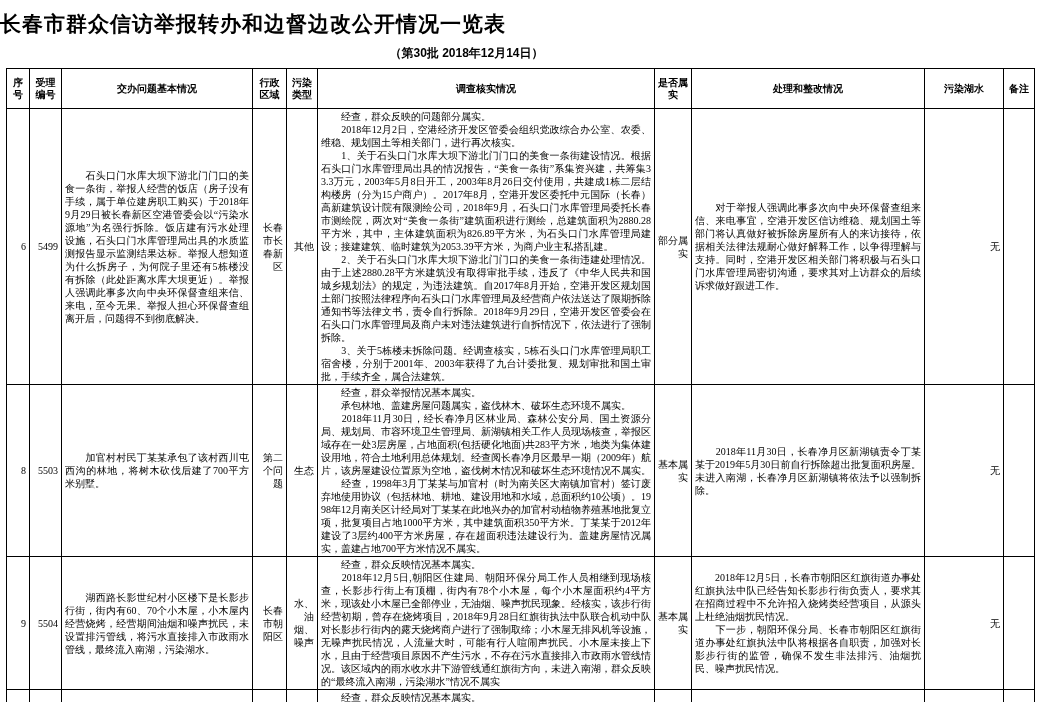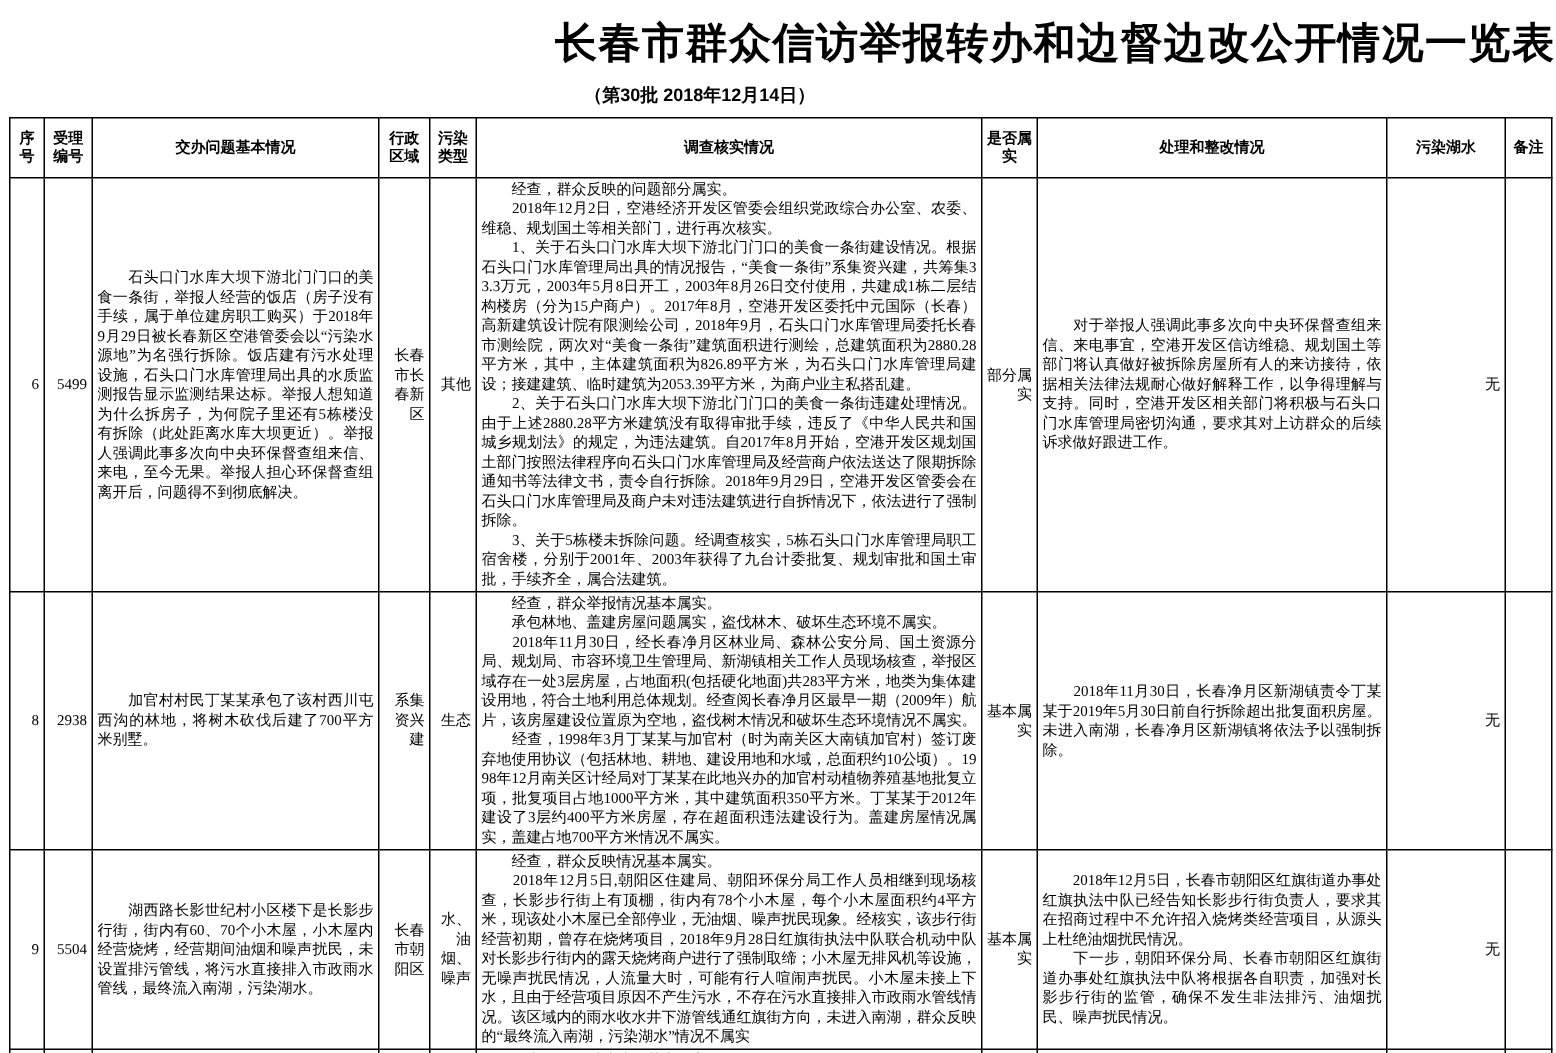--- a/index.html
+++ b/index.html
@@ -13,22 +13,22 @@
     color: #000;
   }
   .page {
     position: relative;
     width: 1037px;
     height: 702px;
     background: #fff;
   }
   .doc-title {
     margin: 10px 0 0 0;
-    text-align: right;
-    font-size: 28px;
+    text-align: left;
+    font-size: 21px;
     font-weight: bold;
     letter-spacing: 1px;
     font-family: "Liberation Sans", "DejaVu Sans", sans-serif;
   }
   .doc-subtitle {
     margin: 7px 0 6px 0;
     text-align: center;
     font-size: 12px;
     font-weight: bold;
     transform: translateX(-52px);
@@ -115,23 +115,23 @@
 　　1、关于石头口门水库大坝下游北门门口的美食一条街建设情况。根据石头口门水库管理局出具的情况报告，“美食一条街”系集资兴建，共筹集33.3万元，2003年5月8日开工，2003年8月26日交付使用，共建成1栋二层结构楼房（分为15户商户）。2017年8月，空港开发区委托中元国际（长春）高新建筑设计院有限测绘公司，2018年9月，石头口门水库管理局委托长春市测绘院，两次对“美食一条街”建筑面积进行测绘，总建筑面积为2880.28平方米，其中，主体建筑面积为826.89平方米，为石头口门水库管理局建设；接建建筑、临时建筑为2053.39平方米，为商户业主私搭乱建。
 　　2、关于石头口门水库大坝下游北门门口的美食一条街违建处理情况。由于上述2880.28平方米建筑没有取得审批手续，违反了《中华人民共和国城乡规划法》的规定，为违法建筑。自2017年8月开始，空港开发区规划国土部门按照法律程序向石头口门水库管理局及经营商户依法送达了限期拆除通知书等法律文书，责令自行拆除。2018年9月29日，空港开发区管委会在石头口门水库管理局及商户未对违法建筑进行自拆情况下，依法进行了强制拆除。
 　　3、关于5栋楼未拆除问题。经调查核实，5栋石头口门水库管理局职工宿舍楼，分别于2001年、2003年获得了九台计委批复、规划审批和国土审批，手续齐全，属合法建筑。</td>
         <td class="c">部分属实</td>
         <td class="t">　　对于举报人强调此事多次向中央环保督查组来信、来电事宜，空港开发区信访维稳、规划国土等部门将认真做好被拆除房屋所有人的来访接待，依据相关法律法规耐心做好解释工作，以争得理解与支持。同时，空港开发区相关部门将积极与石头口门水库管理局密切沟通，要求其对上访群众的后续诉求做好跟进工作。</td>
         <td class="c">无</td>
         <td class="c"></td>
       </tr>
       <tr class="row-b">
         <td class="c">8</td>
-        <td class="c">2938</td>
+        <td class="c">5503</td>
         <td class="t">　　加官村村民丁某某承包了该村西川屯西沟的林地，将树木砍伐后建了700平方米别墅。</td>
-        <td class="c">系集资兴建</td>
+        <td class="c">第二个问题</td>
         <td class="c">生态</td>
         <td class="t">　　经查，群众举报情况基本属实。
 　　承包林地、盖建房屋问题属实，盗伐林木、破坏生态环境不属实。
 　　2018年11月30日，经长春净月区林业局、森林公安分局、国土资源分局、规划局、市容环境卫生管理局、新湖镇相关工作人员现场核查，举报区域存在一处3层房屋，占地面积(包括硬化地面)共283平方米，地类为集体建设用地，符合土地利用总体规划。经查阅长春净月区最早一期（2009年）航片，该房屋建设位置原为空地，盗伐树木情况和破坏生态环境情况不属实。
 　　经查，1998年3月丁某某与加官村（时为南关区大南镇加官村）签订废弃地使用协议（包括林地、耕地、建设用地和水域，总面积约10公顷）。1998年12月南关区计经局对丁某某在此地兴办的加官村动植物养殖基地批复立项，批复项目占地1000平方米，其中建筑面积350平方米。丁某某于2012年建设了3层约400平方米房屋，存在超面积违法建设行为。盖建房屋情况属实，盖建占地700平方米情况不属实。</td>
         <td class="c">基本属实</td>
         <td class="t">　　2018年11月30日，长春净月区新湖镇责令丁某某于2019年5月30日前自行拆除超出批复面积房屋。未进入南湖，长春净月区新湖镇将依法予以强制拆除。</td>
         <td class="c">无</td>
         <td class="c"></td>
       </tr>

